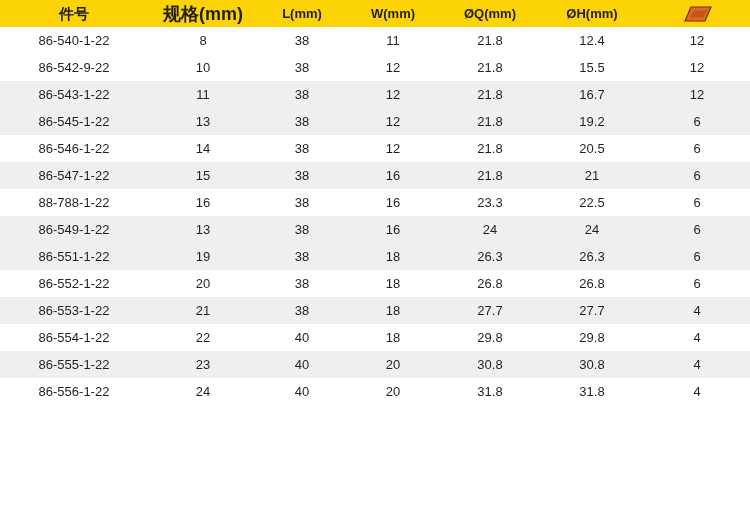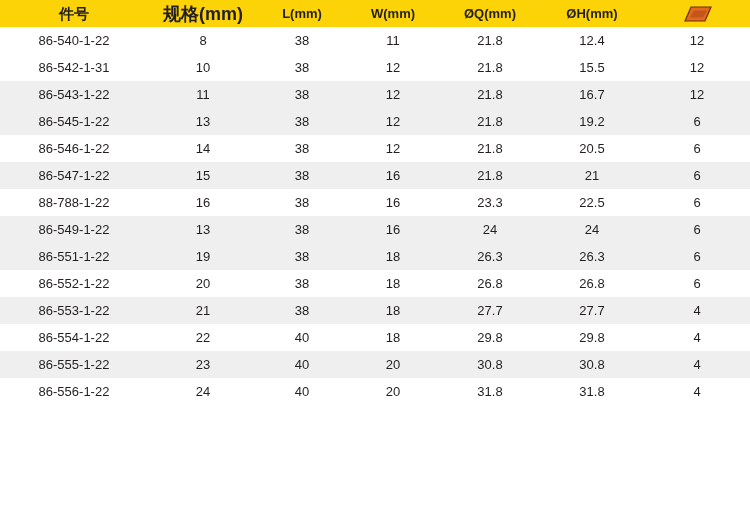--- a/index.html
+++ b/index.html
@@ -123,21 +123,21 @@
       <tr class="odd">
         <td class="part">86-540-1-22</td>
         <td>8</td>
         <td>38</td>
         <td>11</td>
         <td>21.8</td>
         <td>12.4</td>
         <td>12</td>
       </tr>
       <tr class="odd">
-        <td class="part">86-542-1-31</td>
+        <td class="part">86-542-9-22</td>
         <td>10</td>
         <td>38</td>
         <td>12</td>
         <td>21.8</td>
         <td>15.5</td>
         <td>12</td>
       </tr>
       <tr class="even">
         <td class="part">86-543-1-22</td>
         <td>11</td>

